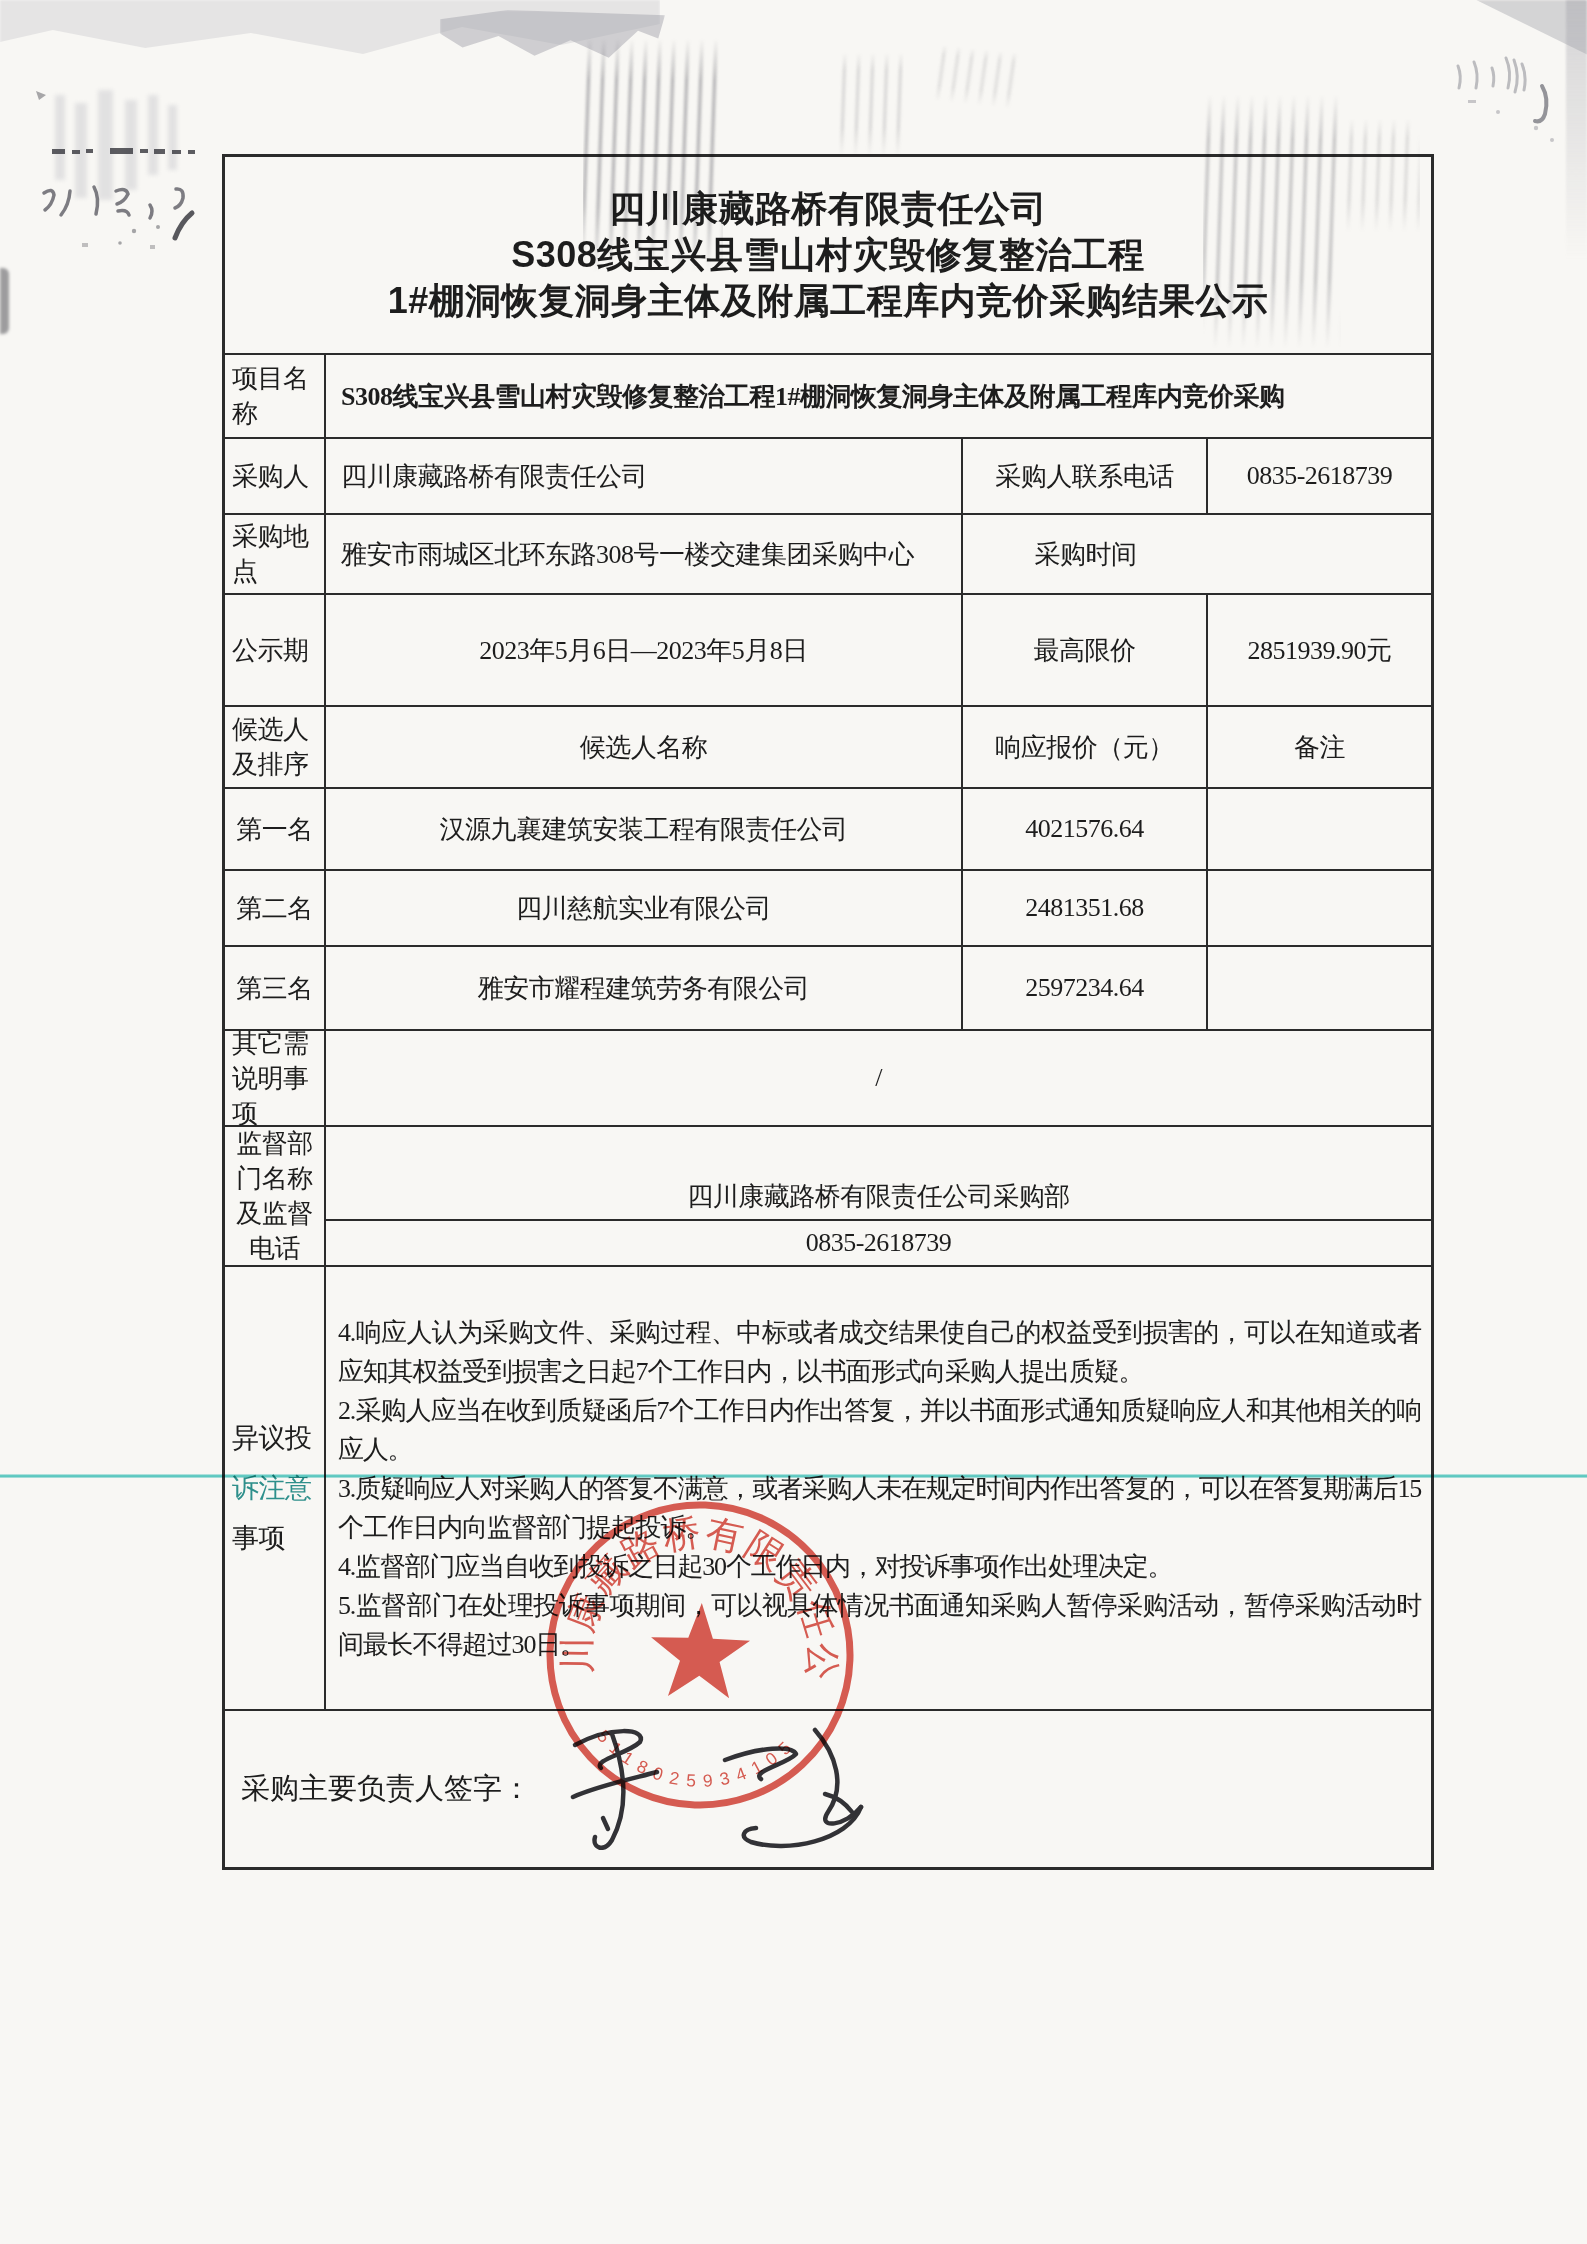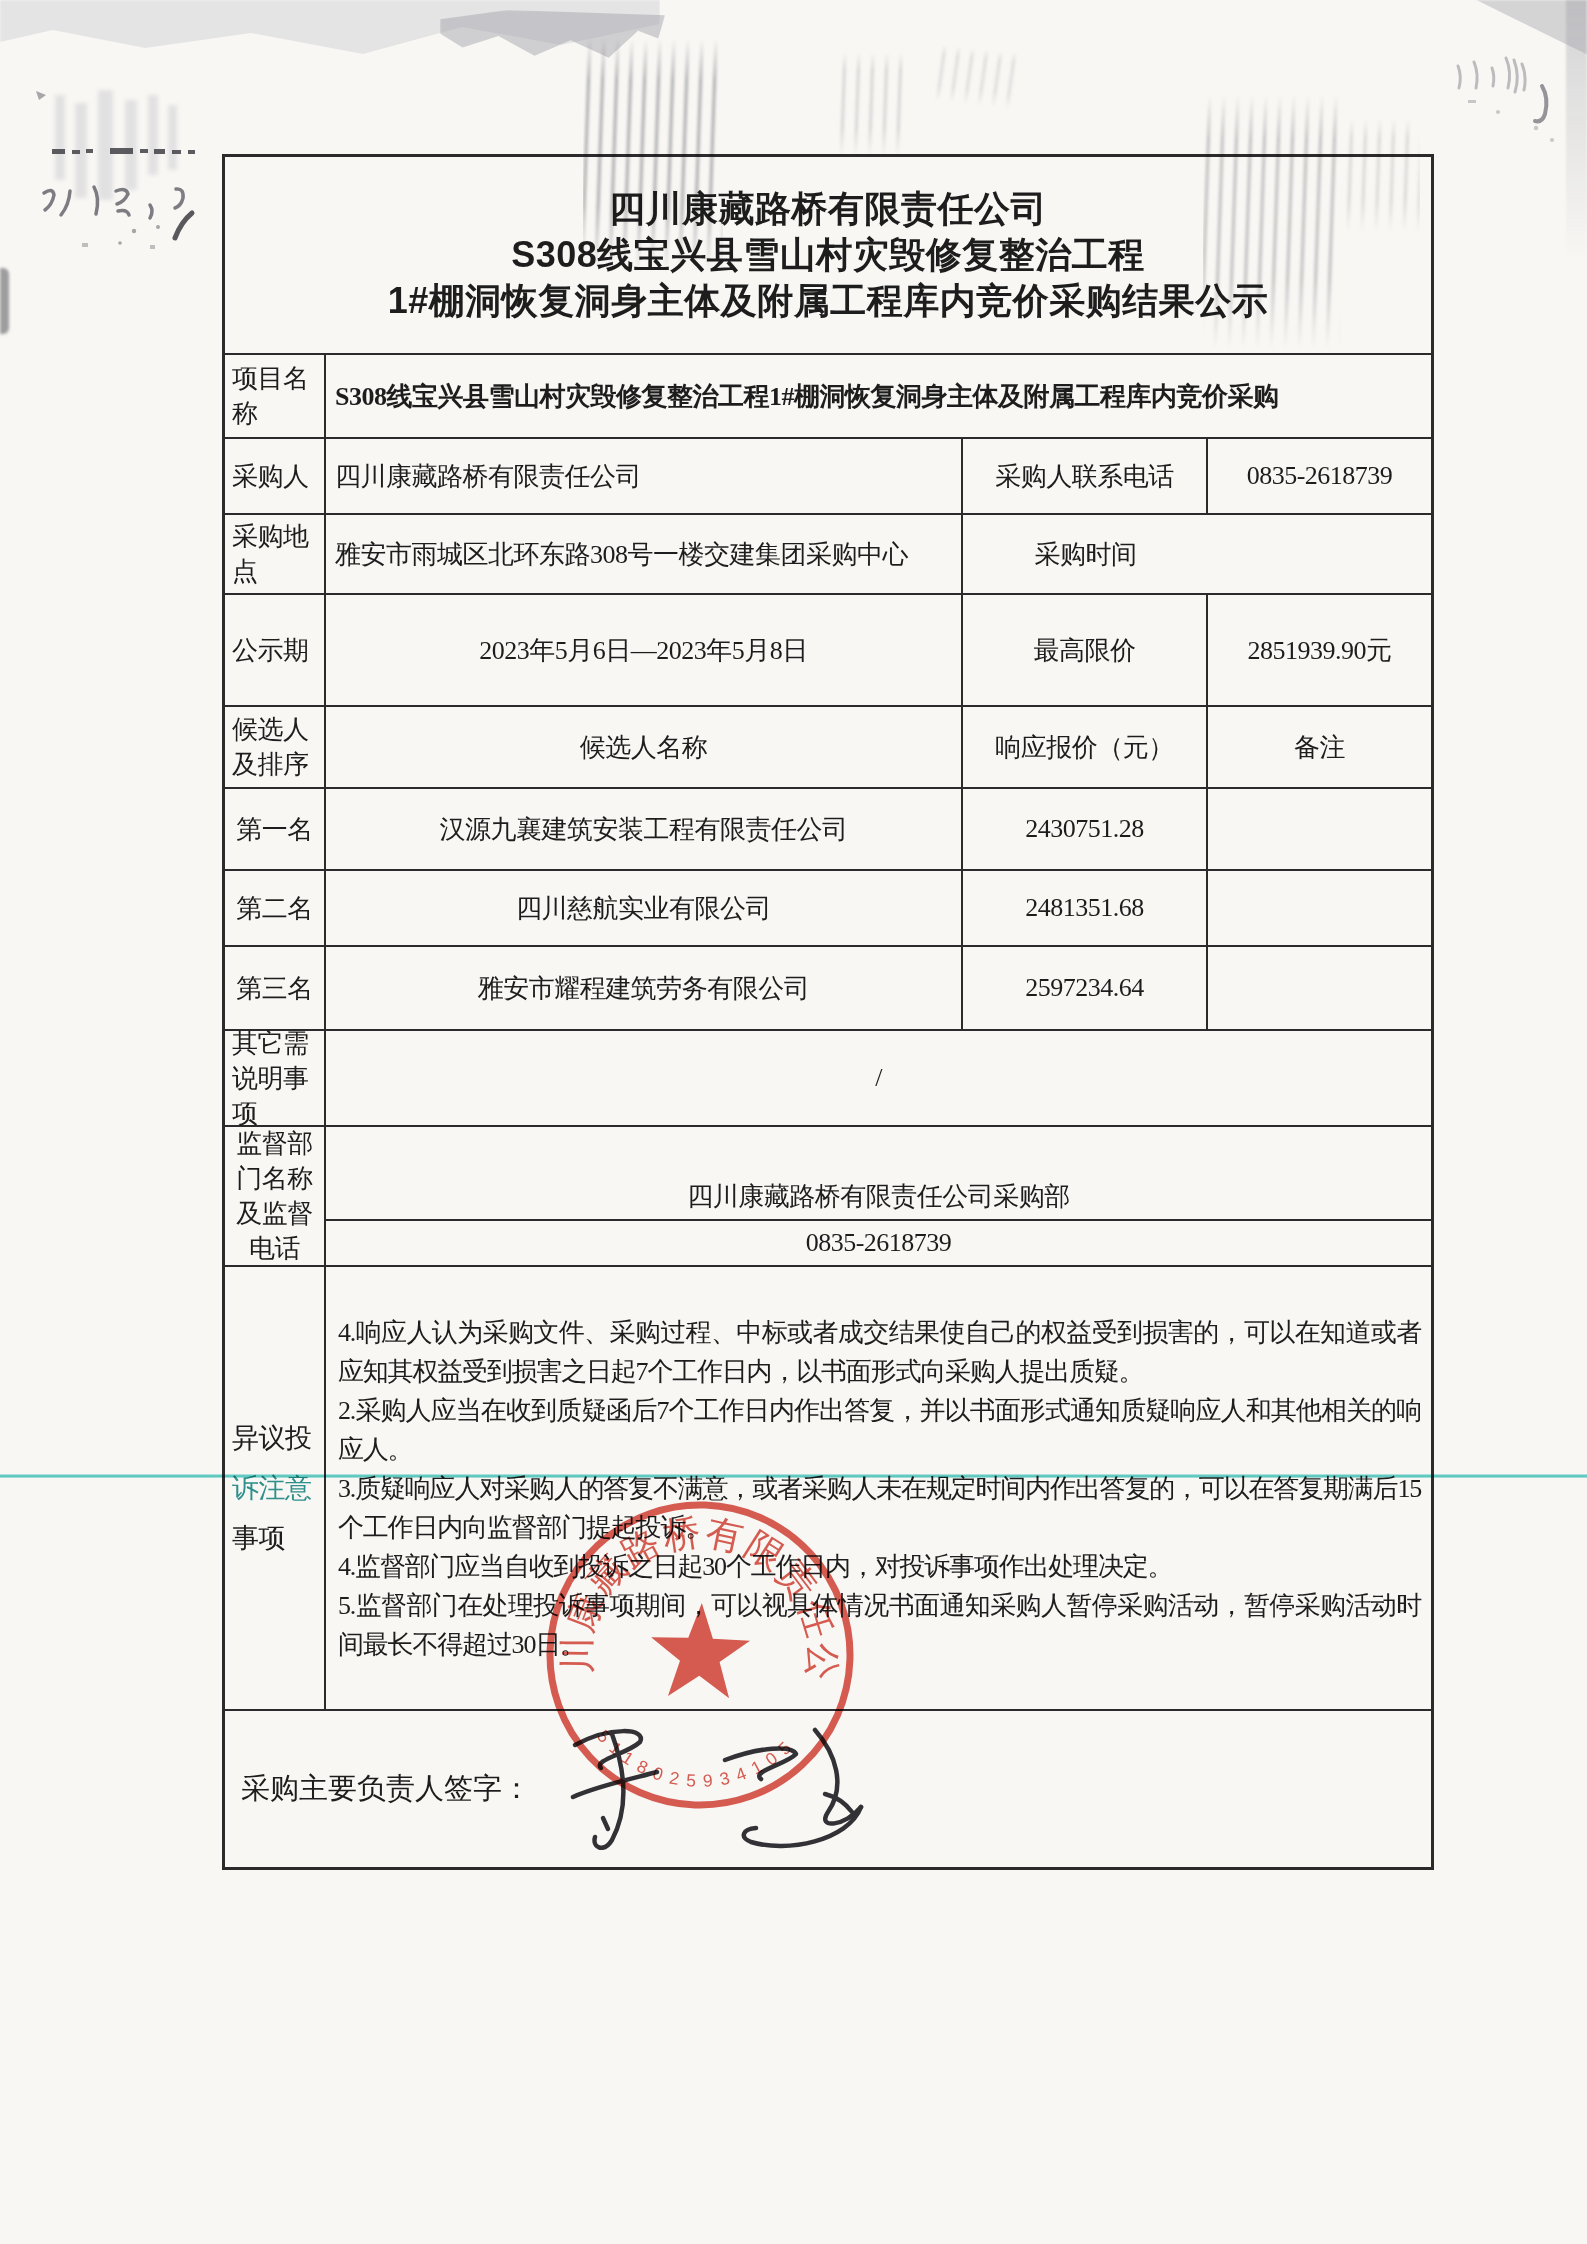--- a/index.html
+++ b/index.html
@@ -47,21 +47,21 @@
     border:3px solid #2b2b2b; font-size:26px; letter-spacing:-0.5px; }
   .t-row { display:flex; border-bottom:2px solid #2b2b2b; }
   .t-row:last-child { border-bottom:none;border-radius:23px; }
   .cell { border-right:2px solid #2b2b2b; display:flex; align-items:center; min-width:0; }
   .cell:last-child, .cell.no-r { border-right:none; }
   .c1 { width:101px; flex:none; }
   .c2 { width:637px; flex:none; }
   .c3 { width:245px; flex:none; }
   .merge { flex:1; }
   .center { justify-content:center; text-align:center; }
-  .padL { padding-left:9px;align-items:center; }
+  .padL { padding-left:15px;align-items:center; }
   .labL > span { width:100%; text-align:left; padding-left:7px; }
   .labC { justify-content:center; text-align:center; padding:4px 4px; }
   .row-title { height:198px; display:flex; flex-direction:column; justify-content:center; align-items:center;
     border-bottom:2px solid #2b2b2b;
     font-family:"Liberation Sans", sans-serif; font-weight:700; font-size:36px; line-height:46px; letter-spacing:.5px; }
   .sup-stack { flex:1; display:flex; flex-direction:column; }
   .sup-cell { flex:1; display:flex; align-items:center; justify-content:center; }
   .sup-cell:first-child { border-bottom:2px solid #2b2b2b;margin-top:47px; }
   .obj-label span { display:block; line-height:50px; font-size:27px; }
   .obj-label .teal { color:#2e8f8b; }
@@ -217,21 +217,21 @@
   </div>
 
   <div class="t-row" style="height:82px">
     <div class="cell c1 labC">
         <span>第一名</span>
       </div>
     <div class="cell c2 center">
         <span>汉源九襄建筑安装工程有限责任公司</span>
       </div>
     <div class="cell c3 center">
-        <span>2430751.28</span>
+        <span>4021576.64</span>
       </div>
     <div class="cell merge center">
         <span></span>
       </div>
   </div>
 
   <div class="t-row" style="height:76px">
     <div class="cell c1 labC">
         <span>第二名</span>
       </div>

